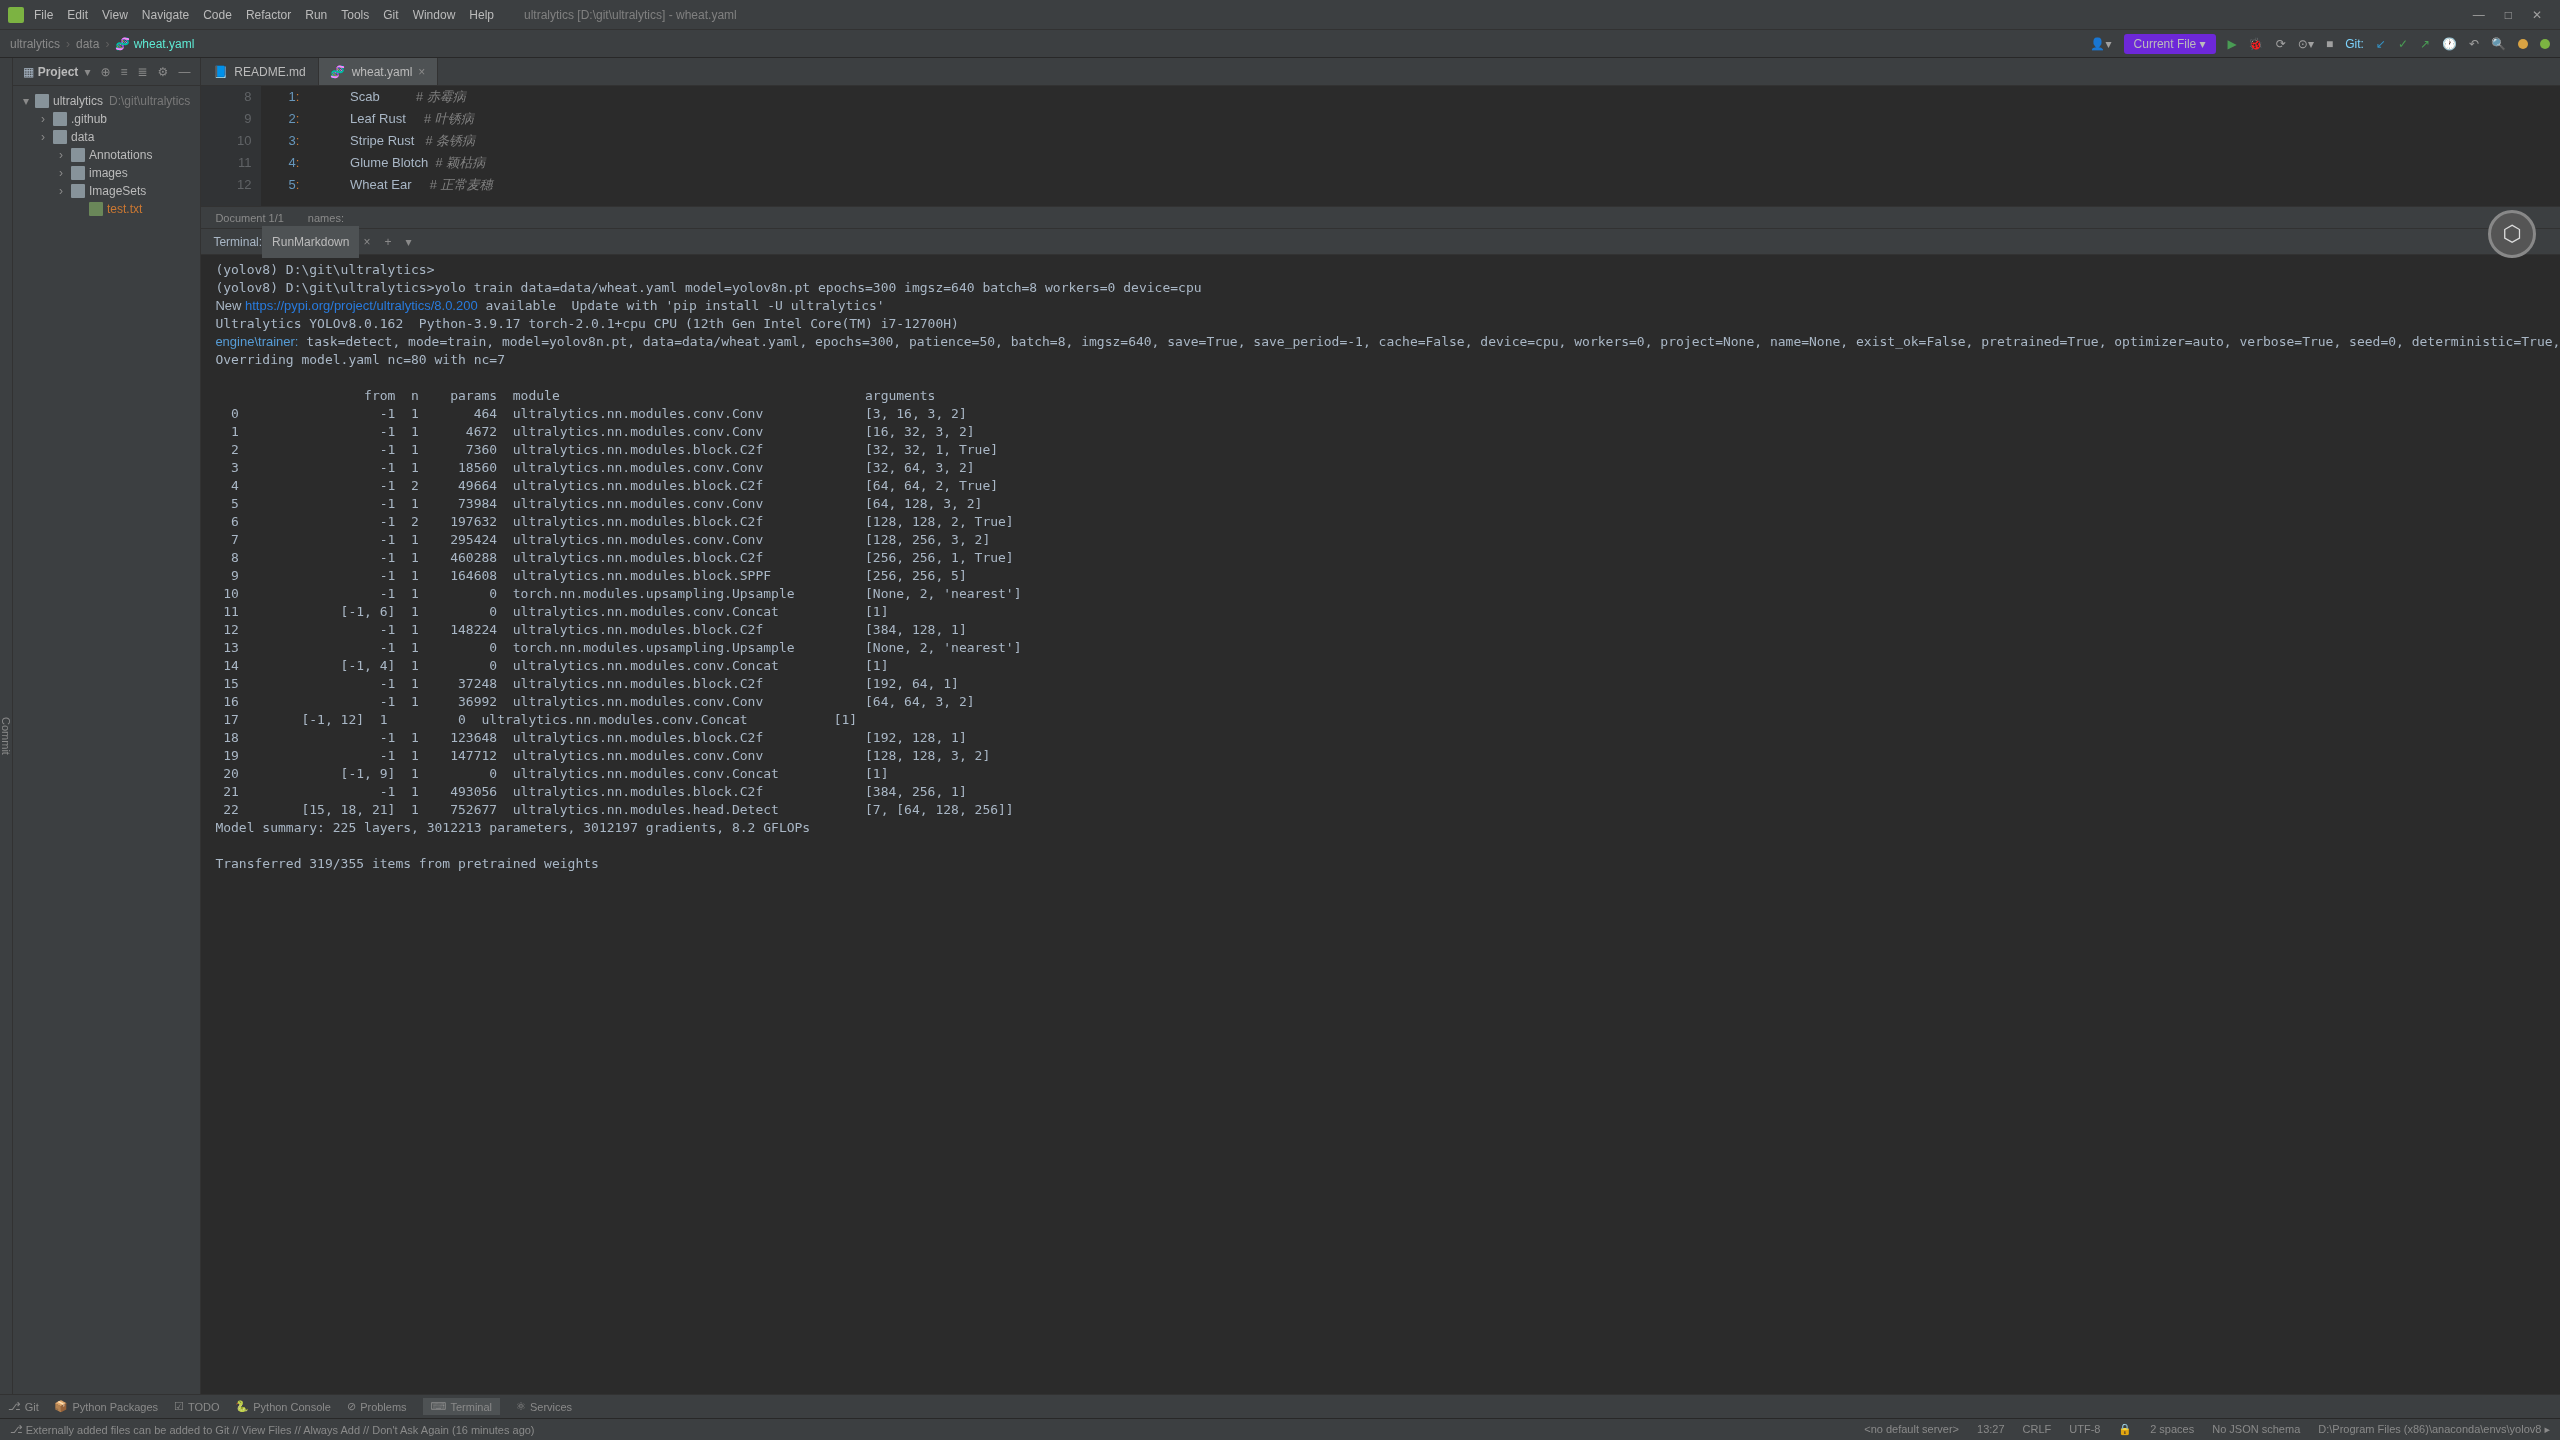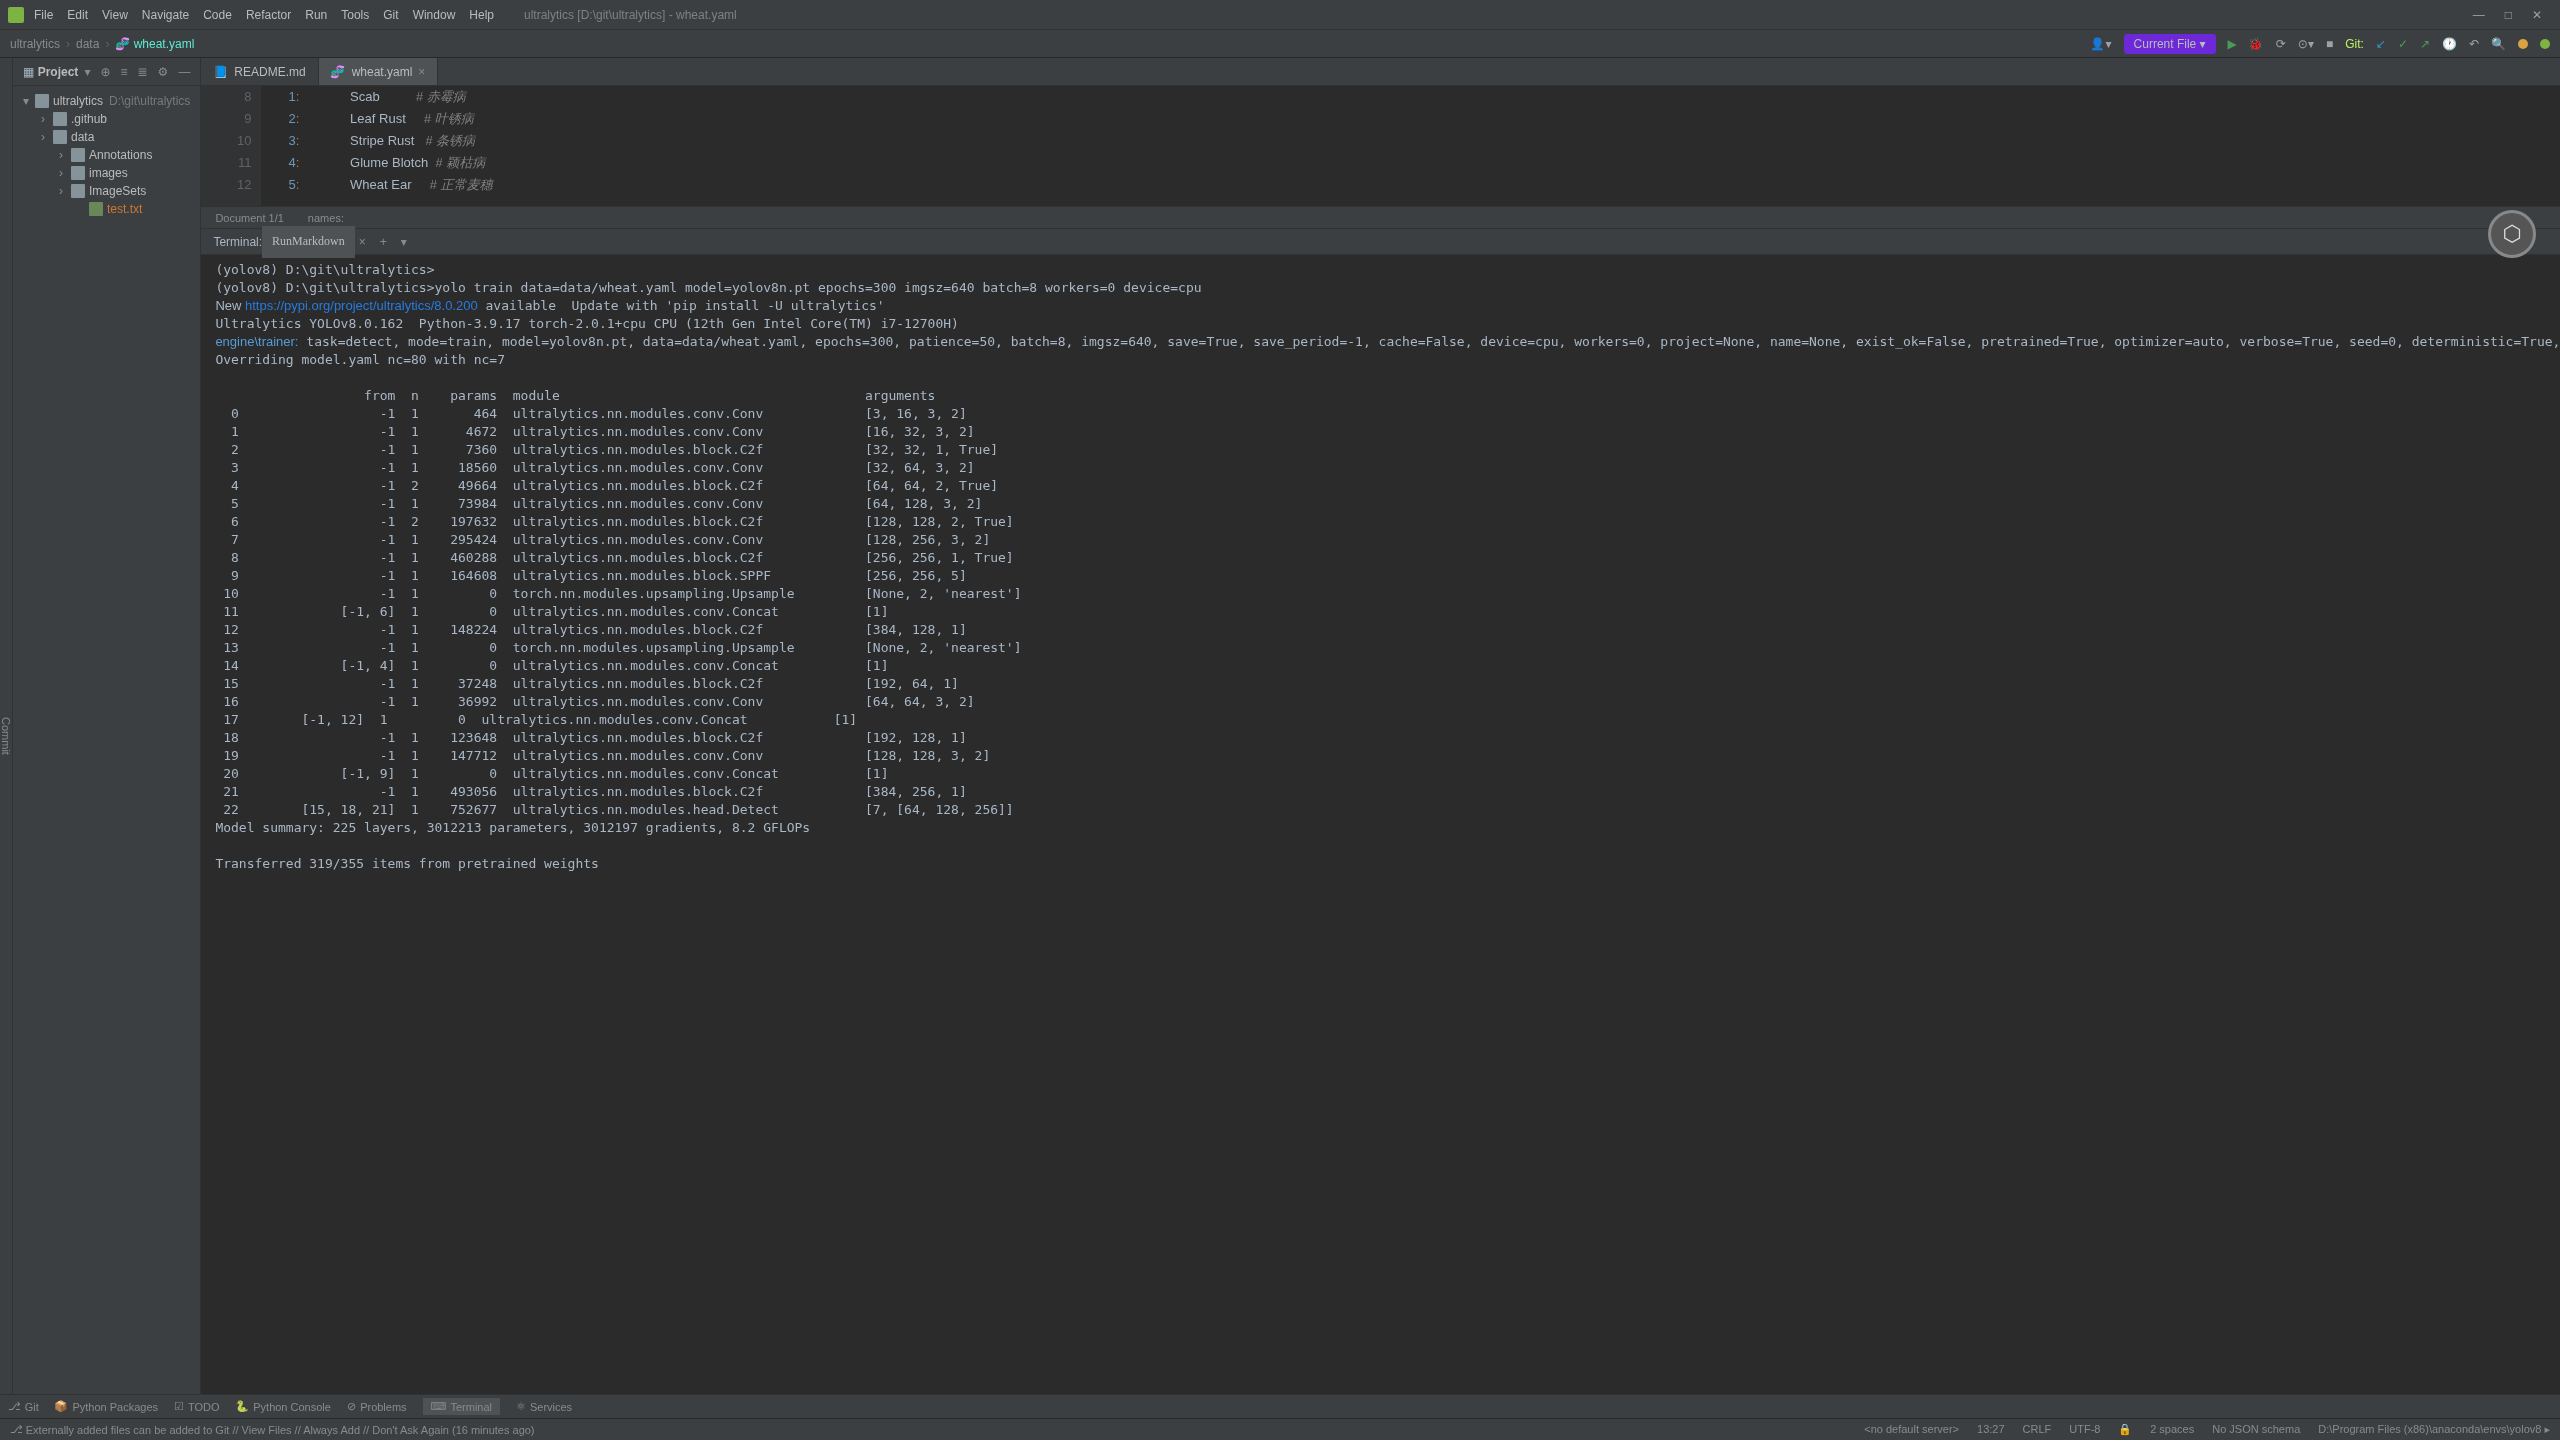--- a/index.html
+++ b/index.html
@@ -9,21 +9,21 @@
 .menu-bar{display:flex;gap:14px;color:#bbbbbb;}
 .menu-item{cursor:pointer;}
 .title-text{margin-left:30px;color:#808080;text-align:center;}
 .window-controls{margin-left:auto;display:flex;gap:20px;color:#a0a0a0;padding-right:10px;}
 .breadcrumb-bar{height:28px;background:#3c3f41;display:flex;align-items:center;padding:0 10px;border-bottom:1px solid #282828;}
 .breadcrumb-item{color:#8a8a8a;margin-right:6px;}
 .breadcrumb-sep{color:#606060;margin-right:6px;}
 .breadcrumb-file{color:#5eead4;}
 .right-tools{margin-left:auto;display:flex;align-items:center;gap:12px;color:#a0a0a0;}
 .current-file{background:#6d28d9;padding:3px 10px;border-radius:3px;color:#bbbbbb;}
-.git-label{color:#bef264;}
+.git-label{color:#7dd3fc;}
 .main-area{display:flex;height:calc(100% - 58px - 24px - 22px);}
 .left-gutter{width:20px;background:#3c3f41;border-right:1px solid #323232;writing-mode:vertical-rl;text-align:center;padding-top:20px;color:#8a8a8a;font-size:11px;}
 .project-panel{width:395px;background:#3c3f41;border-right:1px solid #323232;display:flex;flex-direction:column;}
 .project-header{height:28px;display:flex;align-items:center;padding:0 10px;border-bottom:1px solid #323232;}
 .project-title{color:#bbb;font-weight:bold;text-align:center;}
 .project-tools{margin-left:auto;display:flex;gap:10px;color:#8a8a8a;}
 .tree{padding:6px 0;font-size:12px;flex:1;overflow:auto;}
 .tree-row{display:flex;align-items:center;padding:2px 10px;white-space:nowrap;}
 .tree-indent{display:inline-block;}
 .tree-arrow{width:12px;color:#8a8a8a;}
@@ -40,21 +40,21 @@
 .gutter-col{width:60px;background:#313335;text-align:right;padding-right:10px;color:#606366;font-family:'Consolas',monospace;font-size:13px;line-height:22px;}
 .code-col{flex:1;font-family:'Consolas',monospace;font-size:13px;line-height:22px;padding-left:20px;}
 .code-line{white-space:pre;}
 .c-num{color:#6897bb;}
 .c-str{color:#a9b7c6;margin-left:47px;}
 .c-comment{color:#808080;font-style:italic;}
 .c-punc{color:#cc7832;}
 .editor-status{height:22px;background:#3c3f41;display:flex;align-items:center;padding:0 14px;color:#8a8a8a;font-size:11px;border-top:1px solid #323232;}
 .terminal-panel{background:#2b2b2b;border-top:1px solid #323232;}
 .terminal-header{height:26px;background:#3c3f41;display:flex;align-items:center;padding:0 12px;border-bottom:1px solid #323232;}
-.term-tab{padding:16px 10px;color:#bbbbbb;font-family:Liberation Serif, serif;}
+.term-tab{padding:16px 10px;color:#bbbbbb;}
 .term-tab.active{background:#4e5254;height:100%;display:flex;align-items:center;}
 .terminal-body{font-family:'Consolas',monospace;font-size:13px;line-height:18px;padding:6px 14px;color:#a9b7c6;white-space:pre;overflow:hidden;}
 .t-link{color:#287bde;}
 .t-keyword{color:#569cd6;}
 .bottom-tool-bar{height:24px;background:#3c3f41;display:flex;align-items:center;padding:0 8px;gap:16px;border-top:1px solid #323232;color:#8a8a8a;font-size:11px;}
 .bottom-tool{display:flex;align-items:center;gap:4px;}
 .bottom-tool.active{background:#4e5254;padding:2px 8px;}
 .status-bar{height:22px;background:#3c3f41;display:flex;align-items:center;padding:0 10px;color:#8a8a8a;font-size:11px;border-top:1px solid #282828;}
 .status-right{margin-left:auto;display:flex;gap:18px;}
 .avatar-badge{width:48px;height:48px;border-radius:50%;background:#555;position:absolute;right:24px;top:210px;border:3px solid #888;display:flex;align-items:center;justify-content:center;}

